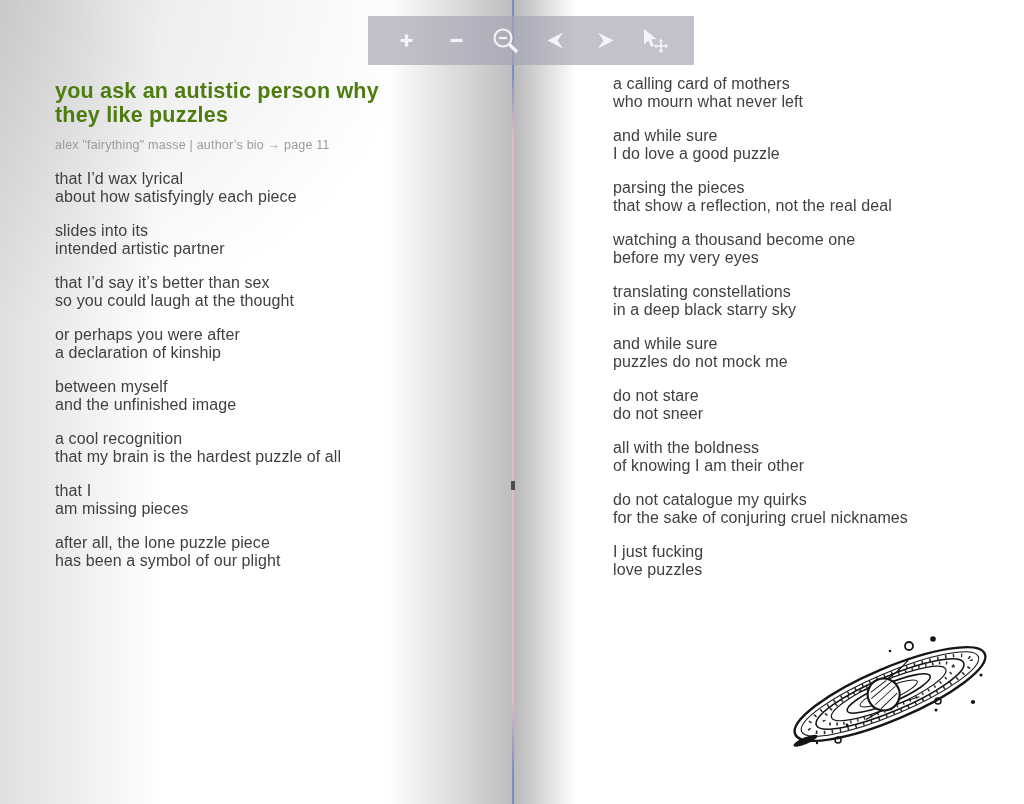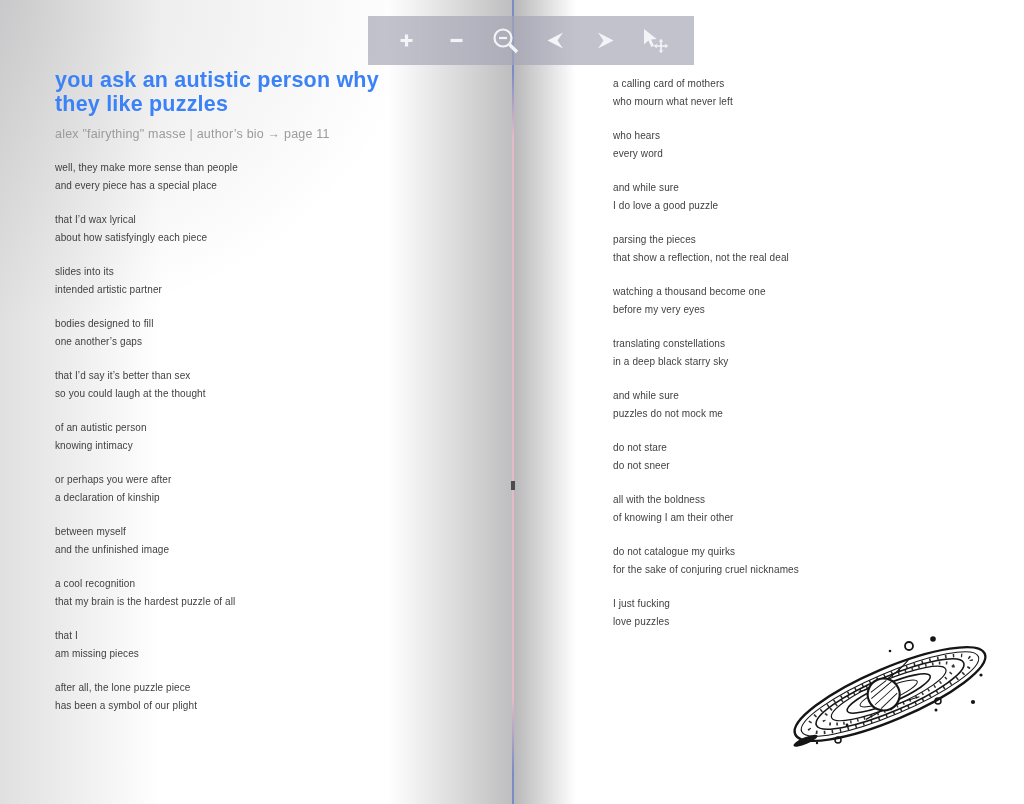--- a/index.html
+++ b/index.html
@@ -36,24 +36,24 @@
   .tool-btn svg { display:block; }
   .ticon { stroke:#f4f4f8; fill:none; }
   .ticon-fill { fill:#f4f4f8; stroke:none; }
 
   
   .page { position:absolute; color:#3d3d3d; }
   .page-left  { left:55px;  top:69px;  width:420px; }
   .page-right { left:613px; top:75px;  width:400px; }
 
   .poem-title { font-size:21.5px; line-height:23.5px; font-weight:bold; letter-spacing:0.2px;
-    color:#3b82f6; white-space:pre-line; margin-bottom:11px; }
+    color:#4d7c0f; white-space:pre-line; margin-bottom:11px;margin-top:11px; }
   .byline { font-size:12.5px; color:#9b9b9b; letter-spacing:0.2px; margin-bottom:18px; }
 
-  .stanza { font-size:10px; line-height:17.7px; letter-spacing:0.1px; color:#3f3f3f;
+  .stanza { font-size:16px; line-height:17.7px; letter-spacing:0.1px; color:#3f3f3f;
     margin-bottom:16.6px; }
 
   .galaxy { position:absolute; left:770px; top:630px; width:252px; height:138px; }
 </style>
 </head>
 <body>
 
 <div class="spread">
 
   <div class="left-edge-shade"></div>
@@ -61,38 +61,34 @@
   <div class="gutter-shade-left"></div>
   <div class="gutter-shade-right"></div>
   <div class="gutter-line"></div>
   <div class="gutter-tick"></div>
 
   <div class="page page-left">
     <h1 class="poem-title">you ask an autistic person why
 they like puzzles</h1>
     <div class="byline">alex "fairything" masse | author’s bio → page 11</div>
     <div class="stanzas">
-        <p class="stanza">well, they make more sense than people<br>and every piece has a special place</p>
         <p class="stanza">that I’d wax lyrical<br>about how satisfyingly each piece</p>
         <p class="stanza">slides into its<br>intended artistic partner</p>
-        <p class="stanza">bodies designed to fill<br>one another’s gaps</p>
         <p class="stanza">that I’d say it’s better than sex<br>so you could laugh at the thought</p>
-        <p class="stanza">of an autistic person<br>knowing intimacy</p>
         <p class="stanza">or perhaps you were after<br>a declaration of kinship</p>
         <p class="stanza">between myself<br>and the unfinished image</p>
         <p class="stanza">a cool recognition<br>that my brain is the hardest puzzle of all</p>
         <p class="stanza">that I<br>am missing pieces</p>
         <p class="stanza">after all, the lone puzzle piece<br>has been a symbol of our plight</p>
       </div>
   </div>
 
   <div class="page page-right">
     <div class="stanzas">
         <p class="stanza">a calling card of mothers<br>who mourn what never left</p>
-        <p class="stanza">who hears<br>every word</p>
         <p class="stanza">and while sure<br>I do love a good puzzle</p>
         <p class="stanza">parsing the pieces<br>that show a reflection, not the real deal</p>
         <p class="stanza">watching a thousand become one<br>before my very eyes</p>
         <p class="stanza">translating constellations<br>in a deep black starry sky</p>
         <p class="stanza">and while sure<br>puzzles do not mock me</p>
         <p class="stanza">do not stare<br>do not sneer</p>
         <p class="stanza">all with the boldness<br>of knowing I am their other</p>
         <p class="stanza">do not catalogue my quirks<br>for the sake of conjuring cruel nicknames</p>
         <p class="stanza">I just fucking<br>love puzzles</p>
       </div>

